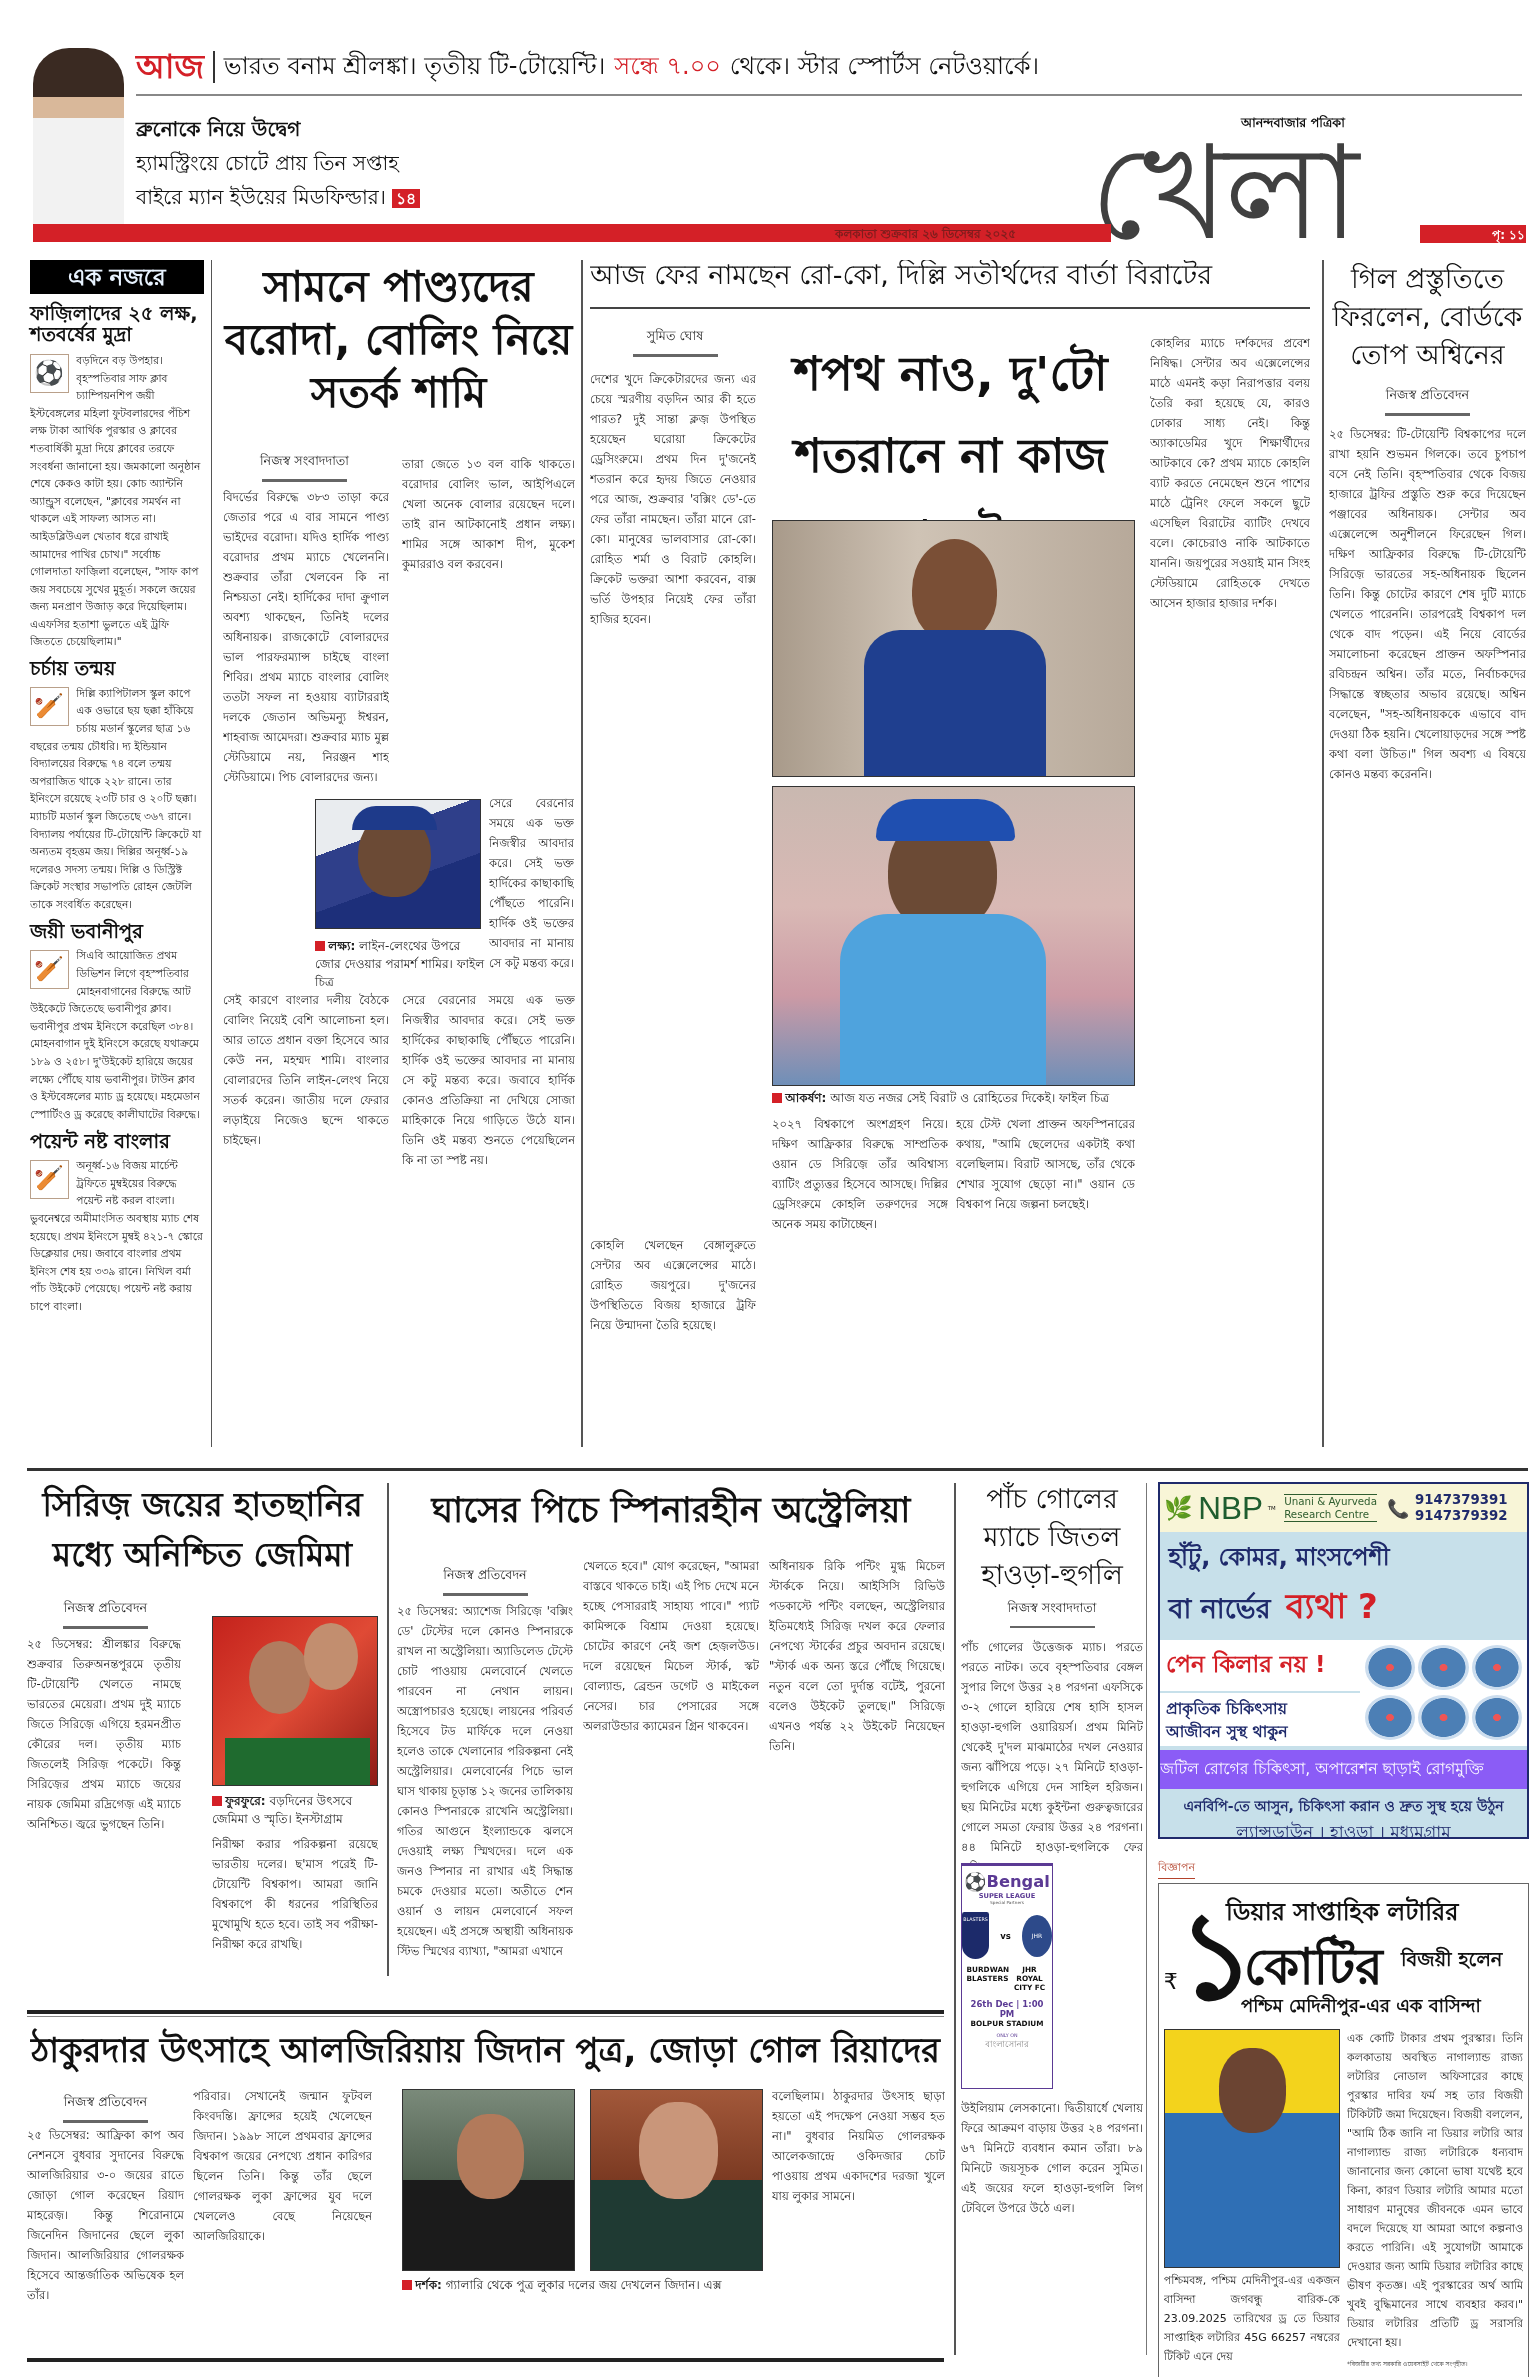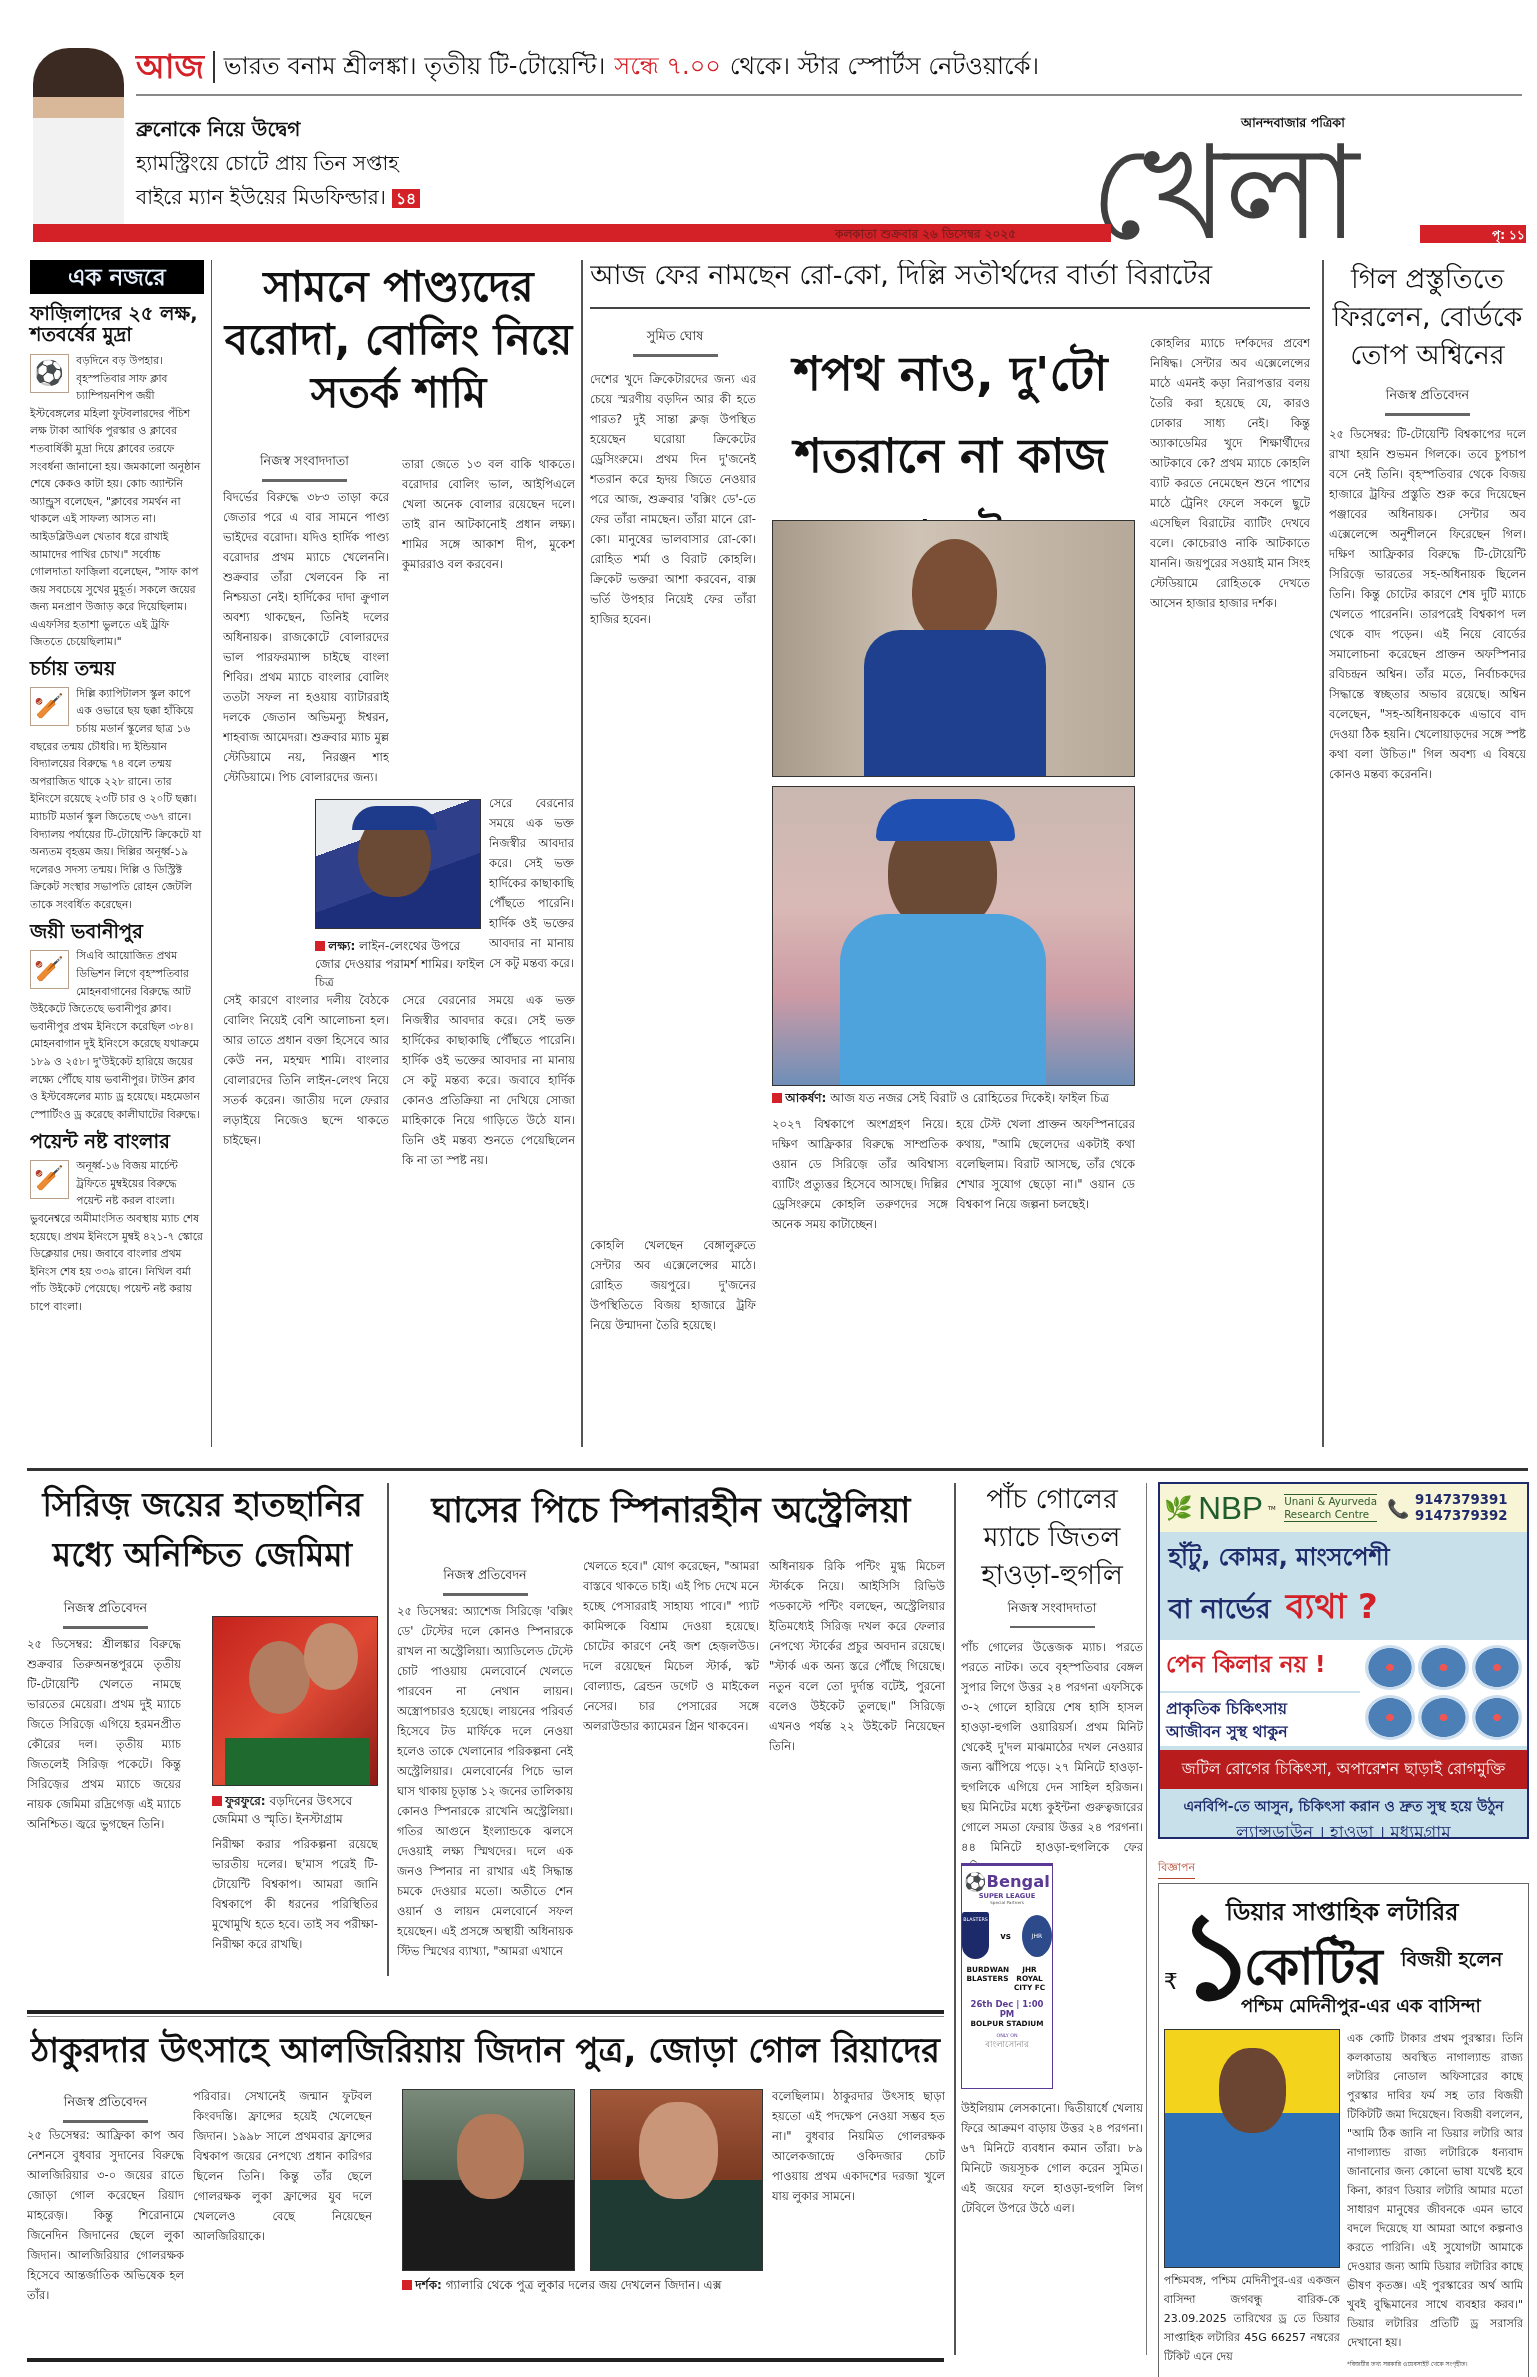--- a/index.html
+++ b/index.html
@@ -228,21 +228,21 @@
     </div>
     <div style="flex:1;background:#fff;display:grid;grid-template-columns:repeat(3,1fr);gap:3.6px;padding:4.8px">
       <div style="border-radius:50%;background:radial-gradient(#e55 0 10%,#4c7fb5 12% 60%,#cde 62%);height:45px"></div>
       <div style="border-radius:50%;background:radial-gradient(#e55 0 10%,#4c7fb5 12% 60%,#cde 62%);height:45px"></div>
       <div style="border-radius:50%;background:radial-gradient(#e55 0 10%,#4c7fb5 12% 60%,#cde 62%);height:45px"></div>
       <div style="border-radius:50%;background:radial-gradient(#e55 0 10%,#4c7fb5 12% 60%,#cde 62%);height:45px"></div>
       <div style="border-radius:50%;background:radial-gradient(#e55 0 10%,#4c7fb5 12% 60%,#cde 62%);height:45px"></div>
       <div style="border-radius:50%;background:radial-gradient(#e55 0 10%,#4c7fb5 12% 60%,#cde 62%);height:45px"></div>
     </div>
   </div>
-  <div style="background:#b91c1c;color:#fff;font-size:15.7px;text-align:center;padding:6px 0;margin-top:3.6px">জটিল রোগের চিকিৎসা, অপারেশন ছাড়াই রোগমুক্তি</div>
+  <div style="background:#8b5cf6;color:#fff;font-size:15.7px;text-align:left;padding:6px 0;margin-top:3.6px">জটিল রোগের চিকিৎসা, অপারেশন ছাড়াই রোগমুক্তি</div>
   <div style="font-size:14px;font-weight:bold;color:#1f2a6b;text-align:center;margin-top:6px">এনবিপি-তে আসুন, চিকিৎসা করান ও দ্রুত সুস্থ হয়ে উঠুন</div>
   <div style="font-size:17px;color:#1f2a6b;text-align:center">ল্যান্সডাউন । হাওড়া । মধ্যমগ্রাম</div>
 
 </div>
 
 <div class="abs" style="left:1158px;top:1859px;font-size:11px;color:#b3422b;border-bottom:0.6px solid #b3422b">বিজ্ঞাপন</div>
 <div class="abs" style="left:1158px;top:1883px;width:371px;height:502px;border:1.2px solid #666;border-top-width:1.8px;background:#fff;overflow:hidden">
   <div style="position:absolute;left:67px;top:9px;font-size:24px;font-weight:bold">ডিয়ার সাপ্তাহিক লটারির</div>
   <div style="position:absolute;left:4.8px;top:85px;font-size:22px">₹</div>
   <div style="position:absolute;left:18px;top:12px;font-size:121px;font-weight:bold;line-height:1">১</div>

